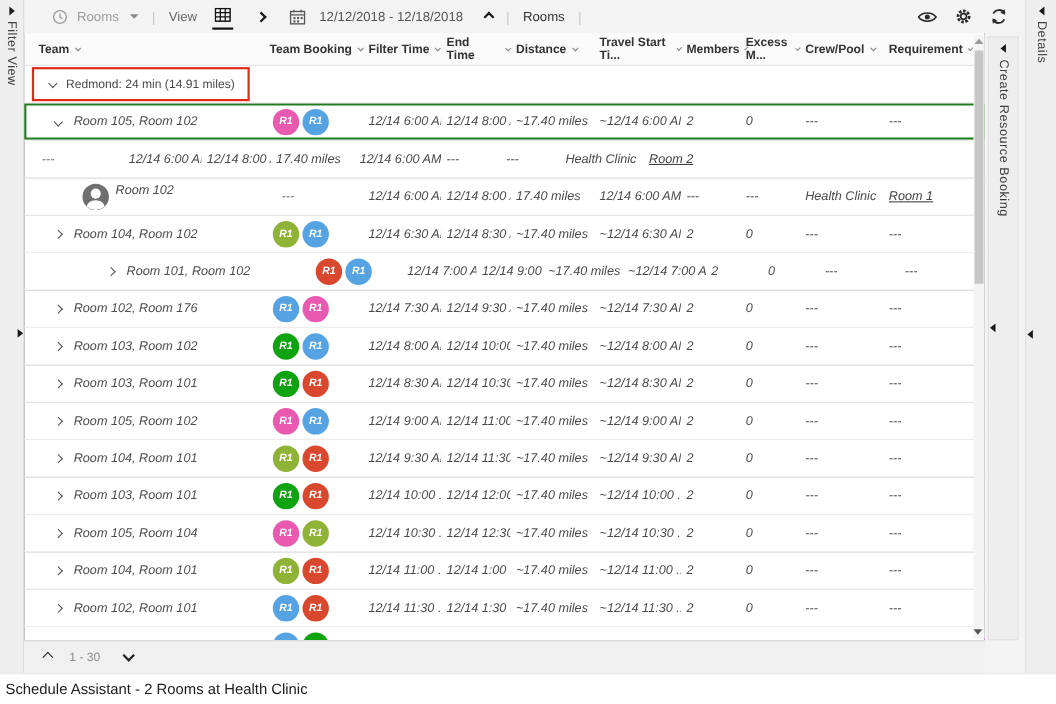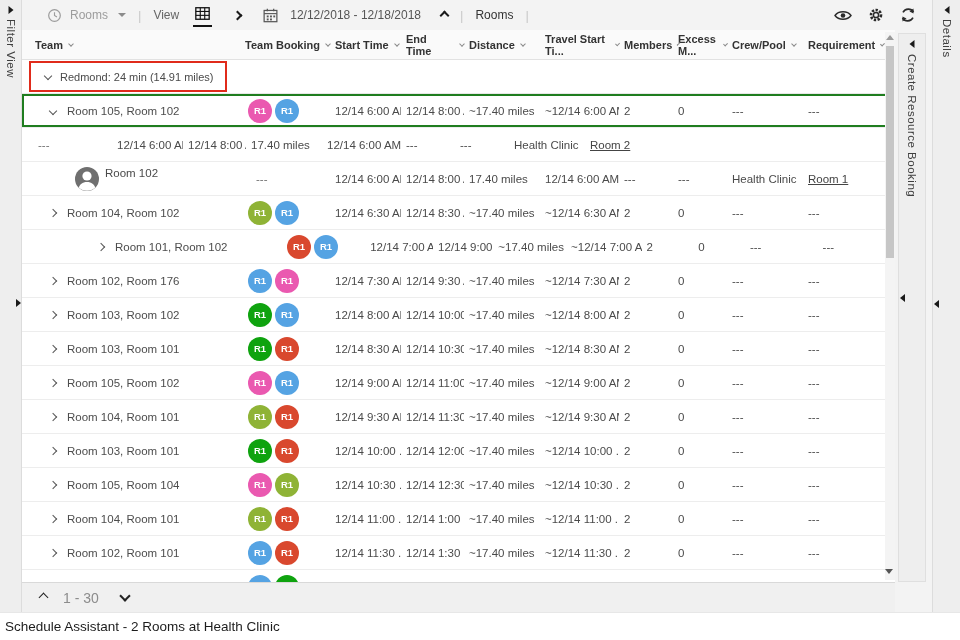--- a/index.html
+++ b/index.html
@@ -35,32 +35,32 @@
   .chev.down  { transform:rotate(45deg); }
   .chev.right { transform:rotate(-45deg); }
   .chev.up    { transform:rotate(-135deg); }
   .nav-chev { width:7px; height:7px; border-width:0 2px 2px 0; border-color:#1a1a1a; }
   .view-grid-wrap { margin-left:14px; border-bottom:2px solid #111; padding:3px 2px 2px 2px; }
   .tb-icon { display:inline-flex; align-items:center; }
   .tb-right { margin-left:auto; display:flex; align-items:center; gap:16px; padding-right:14px; }
 
   
   .grid { position:absolute; left:22px; top:30px; width:873px; height:552px; background:#404040;
-    border-bottom:4px solid #d946ef; }
+    border-bottom:1px solid #d946ef; }
   .grid-header { display:flex; height:30px; background:#fafafa; border-bottom:1px solid #e2e2e2; }
   .hcell { display:flex; align-items:center; padding-left:5px; font-size:11px; font-weight:bold; color:#333; }
   .hcell.first { padding-left:13px; }
   .hcell .chev { width:4px; height:4px; border-width:0 1px 1px 0; border-color:#8a8a8a; margin-left:6px; margin-bottom:2px; }
   .group-row { position:relative; height:34px; background:#fff; border-bottom:1px solid #e8e8e8; }
   .annotation { position:absolute; left:7px; top:1px; height:31px; display:inline-flex; align-items:center;
     padding:0 12px 0 14px; border:2px solid #e02b1b; }
   .annotation .chev { margin-right:9px; margin-top:-2px; }
   .group-label { font-size:11px; color:#4a4a4a; white-space:nowrap; }
   .grid-rows { height:488px; overflow:hidden; }
-  .grid-row { display:flex; height:34px; border-bottom:1px solid #ededed; background:#fff; position:relative; }
+  .grid-row { display:flex; height:34px; border-bottom:1px solid #ededed; background:#fff; position:relative;font-style:italic; }
   .cell { display:flex; align-items:center; padding-left:5px; font-size:11.5px; color:#4a4a4a; overflow:hidden; white-space:nowrap; }
   .team-cell { padding-left:28px; }
   .team-cell .chev { margin-right:11px; flex:none; }
   .team-label { color:#4d4d4d; }
   .grid-row.resource .team-cell { padding-left:52px; align-items:flex-start; }
   .avatar { width:26px; height:26px; margin-top:4px; flex:none; }
   .res-name { margin-left:5px; margin-top:5px; }
   .photos-cell { padding-left:8px; }
   .photos-cell .dash { padding-left:8px; color:#707070; }
   .badge { width:24px; height:24px; border-radius:50%; color:#fff; font-size:9.5px; font-weight:bold;
@@ -70,21 +70,21 @@
   .vscroll { position:absolute; right:0; top:2px; width:10px; height:548px; background:#f4f4f4; }
   .vscroll .thumb { position:absolute; left:1px; top:14px; width:8px; height:212px; background:#c6c6c6; }
   .vscroll .up-arrow { position:absolute; left:1px; top:3px; }
   .scroll-down-arrow { position:absolute; right:2px; bottom:4px; }
 
   
   .pager { position:absolute; left:22px; top:582px; width:873px; height:30px; background:#f0f0f0;
     border-top:1px solid #d9d9d9; display:flex; align-items:center; }
   .pager .chev { border-color:#222; }
   .pager-up { margin-left:18px; width:7px; height:7px; border-width:0 1.8px 1.8px 0; }
-  .pager-range { margin-left:16px; font-size:14px; color:#8c8c8c; }
+  .pager-range { margin-left:16px; font-size:11px; color:#8c8c8c; }
   .pager-down { margin-left:22px; width:8px; height:8px; border-width:0 2.4px 2.4px 0; margin-top:-4px; }
 
   
   .statusbar { position:absolute; left:0; top:612px; width:960px; height:28px; background:#fff;
     border-top:1px solid #e7e7e7; font-size:13.5px; color:#1c1c1c; line-height:27px; padding-left:5px; }
 
   svg { display:block; }
 </style>
 </head>
 <body>
@@ -168,21 +168,21 @@
     <div class="grid-header">
         <div class="hcell first" style="width: 218px;">
           <span>Team</span>
           <span class="chev down"></span>
         </div>
         <div class="hcell" style="width: 90px;">
           <span>Team Booking</span>
           <span class="chev down"></span>
         </div>
         <div class="hcell" style="width: 71px;">
-          <span>Start Time</span>
+          <span>Filter Time</span>
           <span class="chev down"></span>
         </div>
         <div class="hcell" style="width: 63px;">
           <span>End Time</span>
           <span class="chev down"></span>
         </div>
         <div class="hcell" style="width: 76px;">
           <span>Distance</span>
           <span class="chev down"></span>
         </div>

